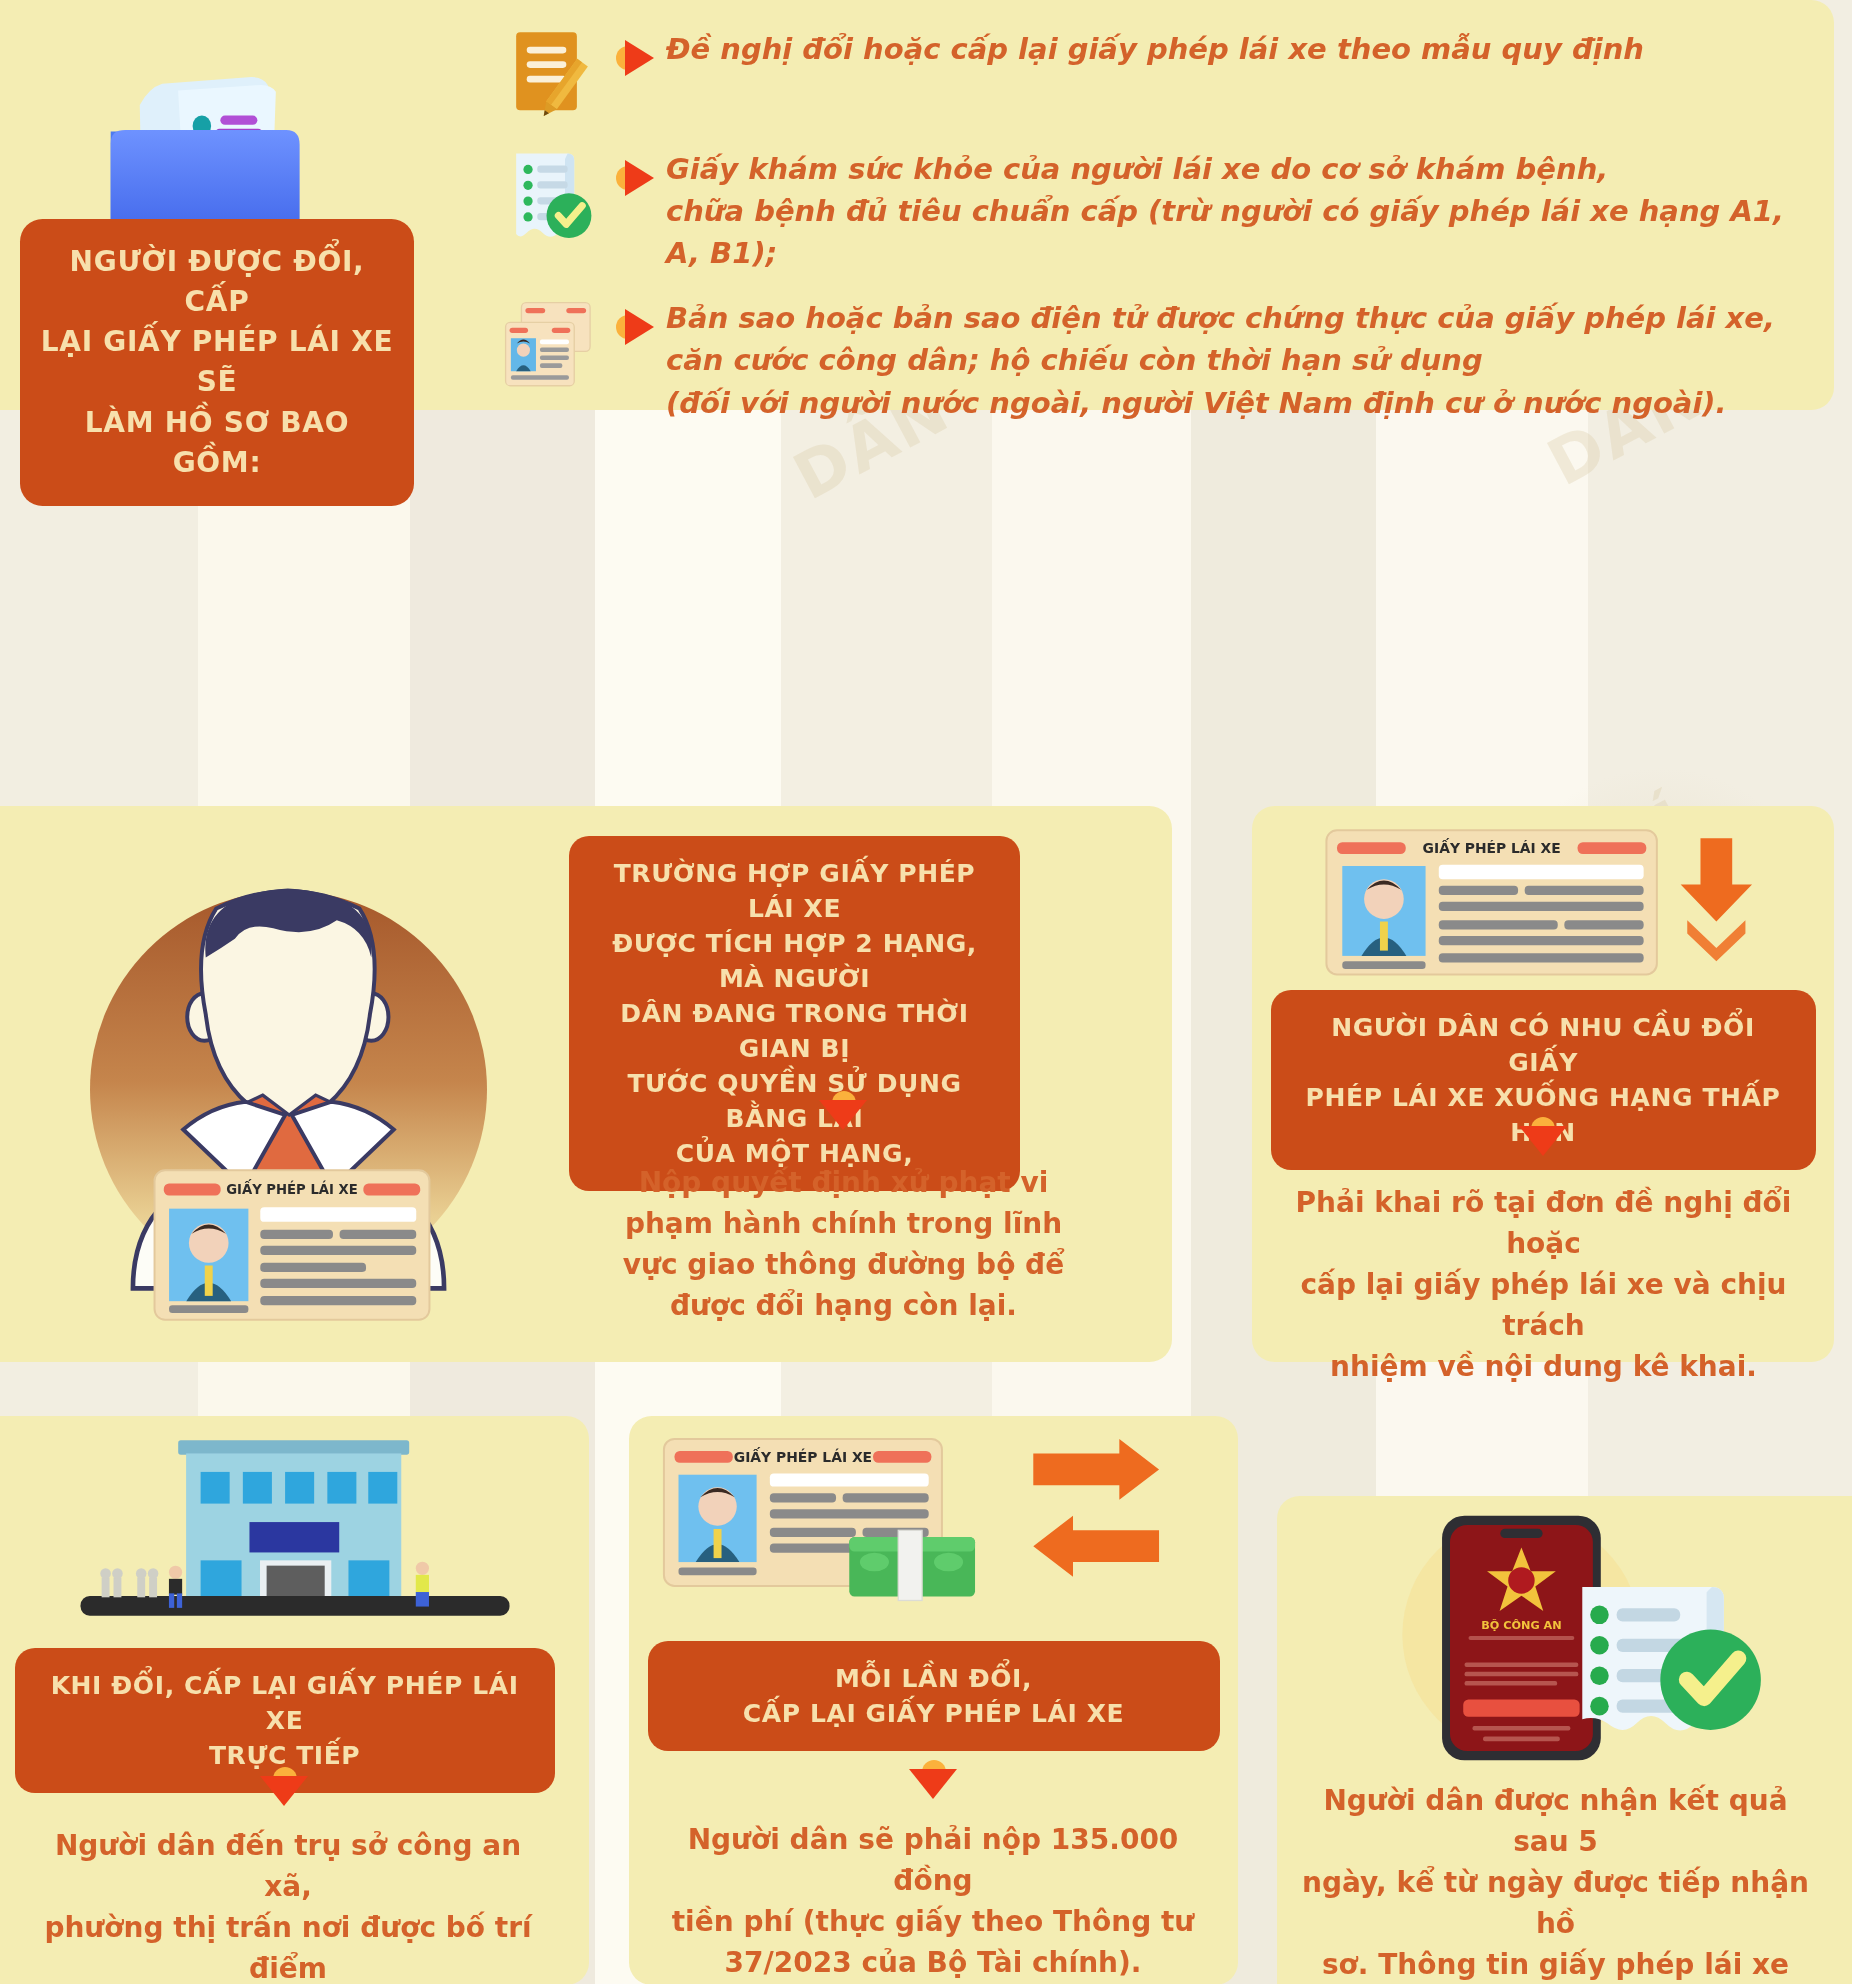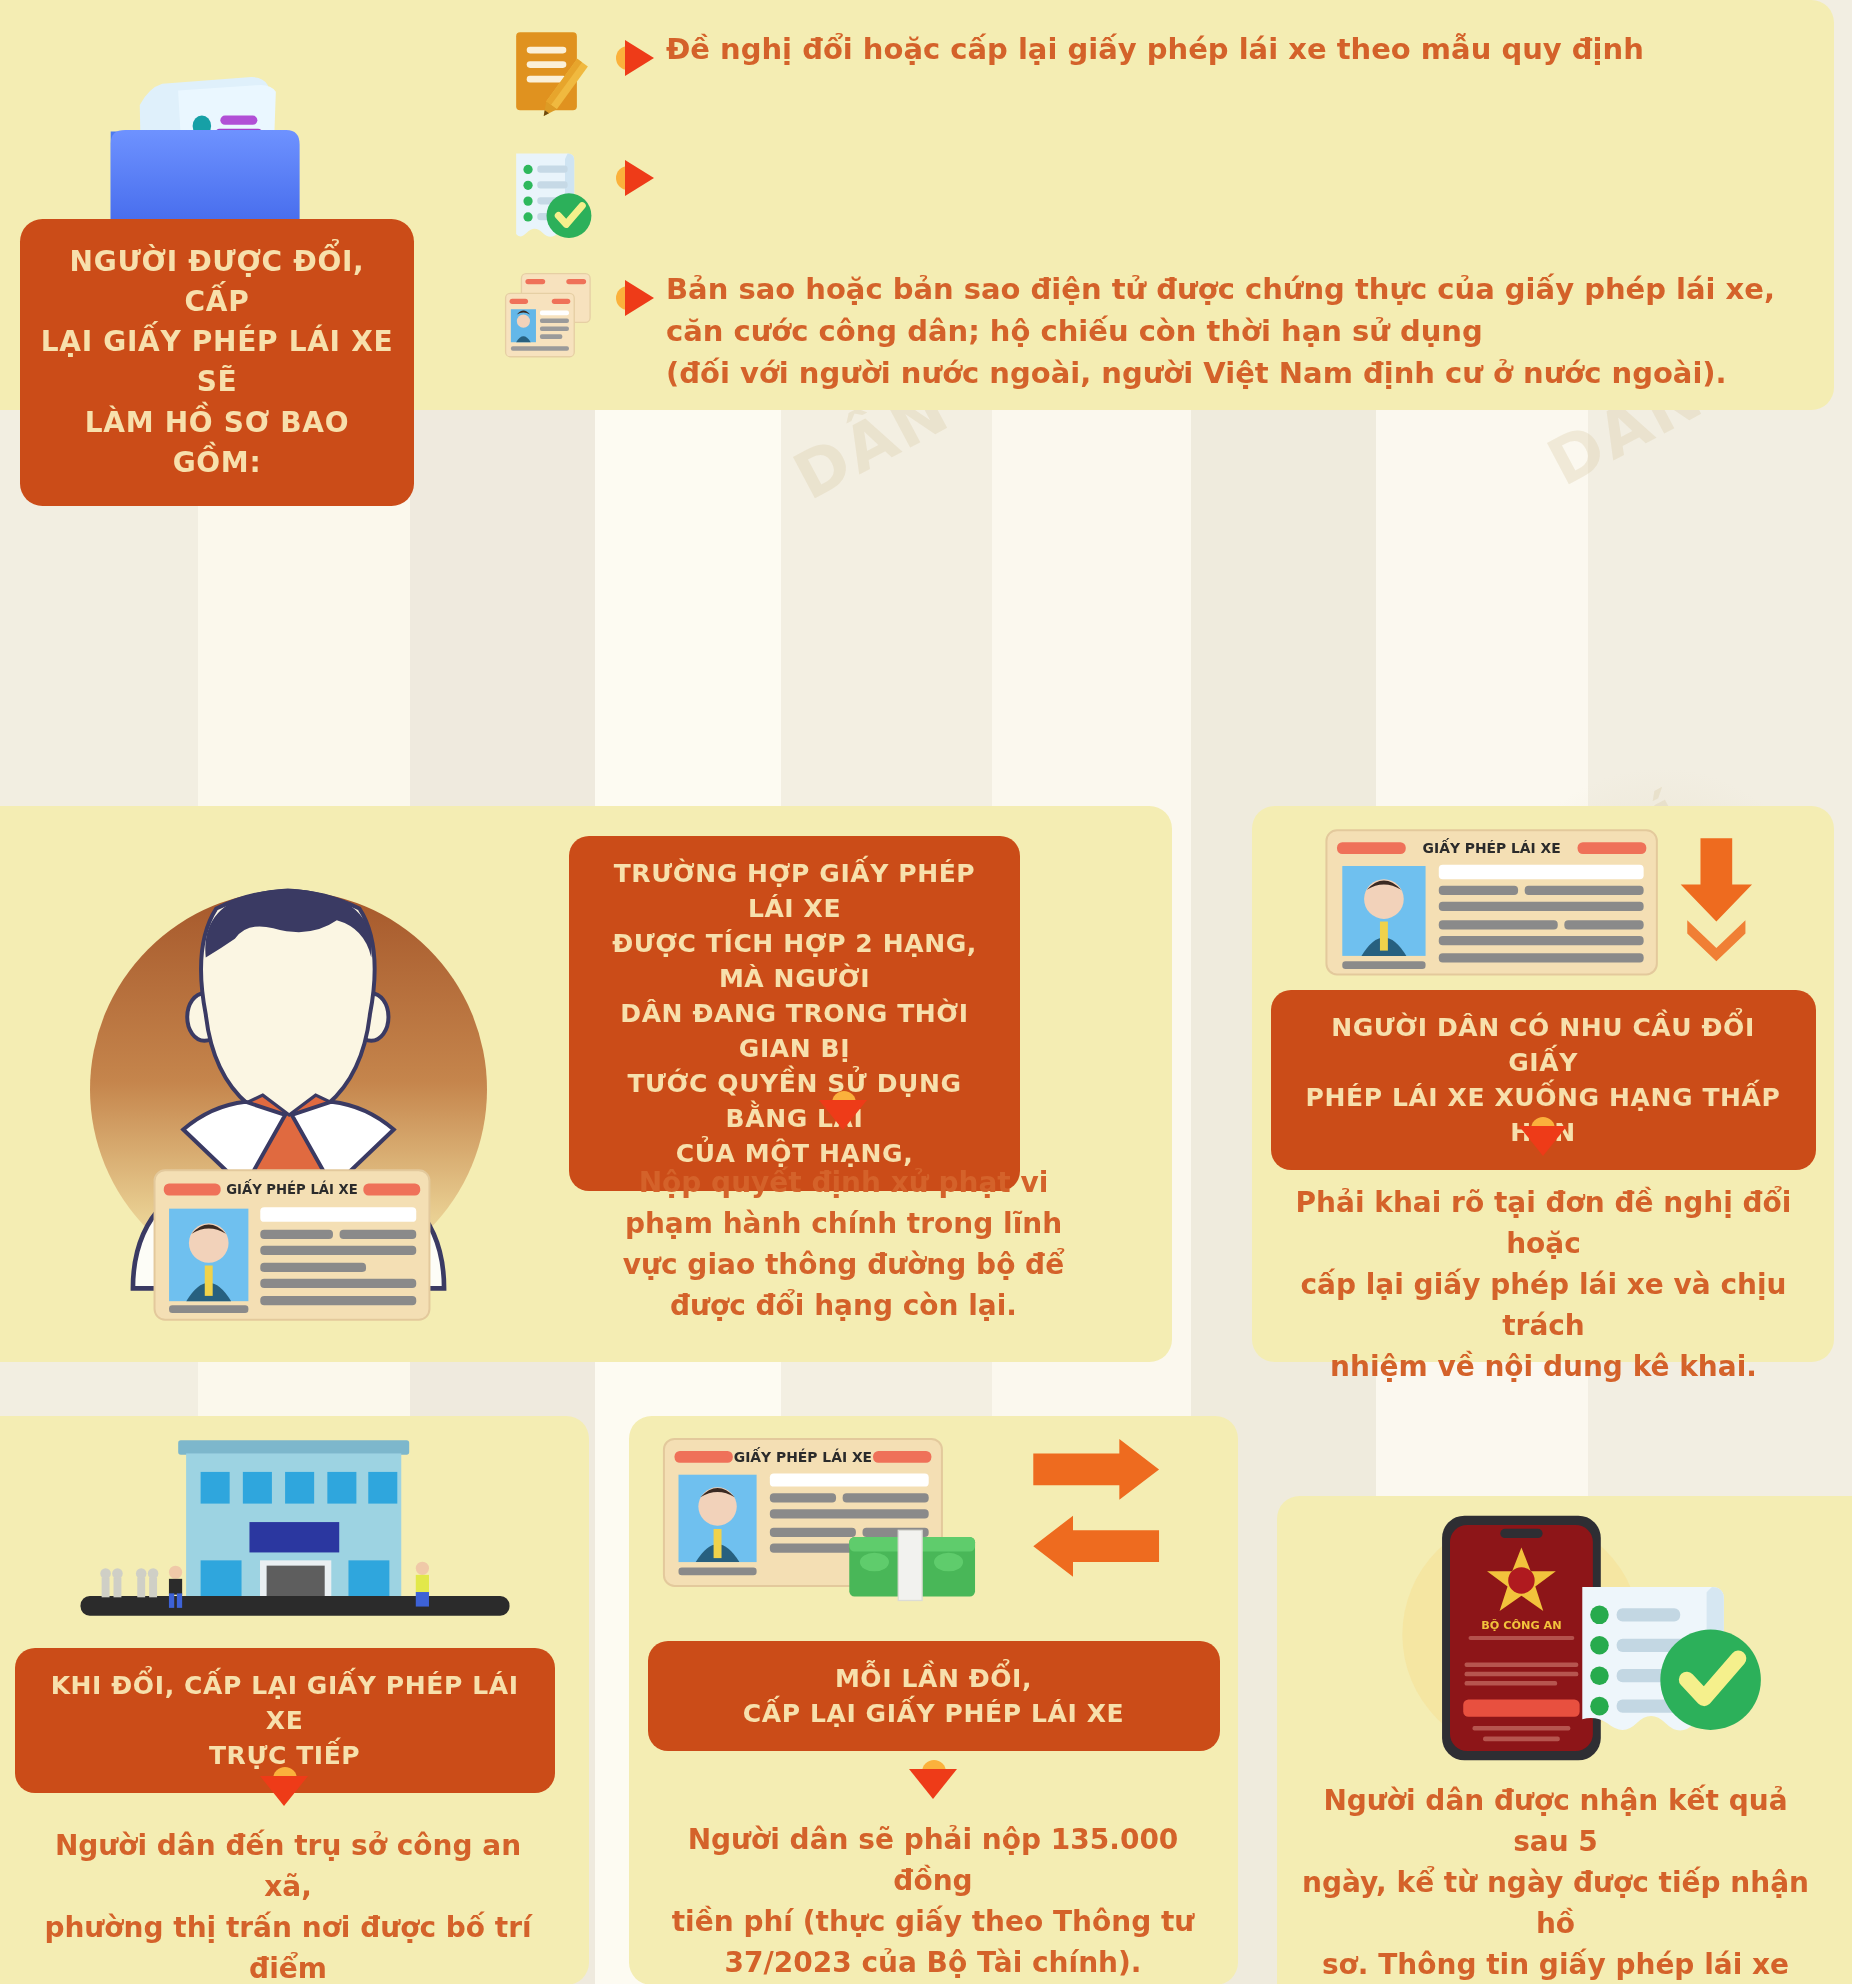--- a/index.html
+++ b/index.html
@@ -67,21 +67,21 @@
     position:absolute;left:20px;top:219px;width:394px;min-height:132px;
     background:#cb4c18;border-radius:22.5px;
     display:flex;align-items:center;justify-content:center;text-align:center;
     padding:22.5px 17px;box-sizing:border-box;
   }
   .s1-chip .t{color:#f7e0ac;font-size:28px;line-height:1.44;font-weight:800;letter-spacing:0.7px;}
   .bullets{position:absolute;left:490px;top:22.5px;width:1323px;}
   .b-row{display:flex;align-items:flex-start;margin-bottom:17px;}
   .b-ico{width:116px;flex:0 0 auto;display:flex;align-items:center;justify-content:center;padding-top:4px;}
   .b-arrow{width:60px;flex:0 0 auto;display:flex;align-items:center;justify-content:center;padding-top:14.6px;}
-  .b-txt{flex:1 1 auto;color:#d4622a;font-size:29px;line-height:1.46;font-weight:600;padding-top:5.3px;}
+  .b-txt{flex:1 1 auto;color:#d4622a;font-size:29px;line-height:1.46;font-weight:600;padding-top:5.3px;font-style:italic;}
 
   .tri-bullet{position:relative;width:41px;height:41px;}
   .tri-bullet .dot{position:absolute;left:0;top:8.6px;width:24px;height:24px;border-radius:50%;background:#fbb13c;}
   .tri-bullet .tri{position:absolute;left:9.3px;top:2.6px;width:0;height:0;
     border-top:18px solid transparent;border-bottom:18px solid transparent;border-left:29px solid #ee3b18;}
 
   
   #sec2l{left:0;top:806px;width:1172px;height:556px;border-radius:0 22.5px 22.5px 0;}
   #sec2r{left:1252px;top:806px;width:582px;height:556px;}
 
@@ -239,20 +239,24 @@
               <rect x="58" y="100" width="46" height="11" rx="5" fill="#c6d9e6"></rect>
             <circle cx="106" cy="104" r="34" fill="#2cb05a"></circle>
             <path d="M90 104 l12 13 l24 -28" stroke="#f5f08c" stroke-width="11" fill="none" stroke-linecap="round" stroke-linejoin="round"></path>
           </svg>
         </div>
         <div class="b-arrow">
           <div class="tri-bullet">
               <div class="dot"></div>
               <div class="tri"></div>
             </div>
+        </div>
+        <div class="b-txt">
+          <div>Giấy khám sức khỏe của người lái xe do cơ sở khám bệnh,</div>
+          <div>chữa bệnh đủ tiêu chuẩn cấp (trừ người có giấy phép lái xe hạng A1, A, B1);</div>
         </div>
       </div>
 
       <div class="b-row">
         <div class="b-ico">
           <svg width="99" height="99" viewBox="0 0 150 150">
             <rect x="34" y="10" width="104" height="74" rx="7" fill="#f7e2be" stroke="#e6cfa4" stroke-width="2"></rect>
             <rect x="40" y="18" width="30" height="8" rx="4" fill="#ef7159"></rect>
             <rect x="102" y="18" width="30" height="8" rx="4" fill="#ef7159"></rect>
             <rect x="10" y="40" width="104" height="96" rx="7" fill="#f7e2be" stroke="#e6cfa4" stroke-width="2"></rect>

